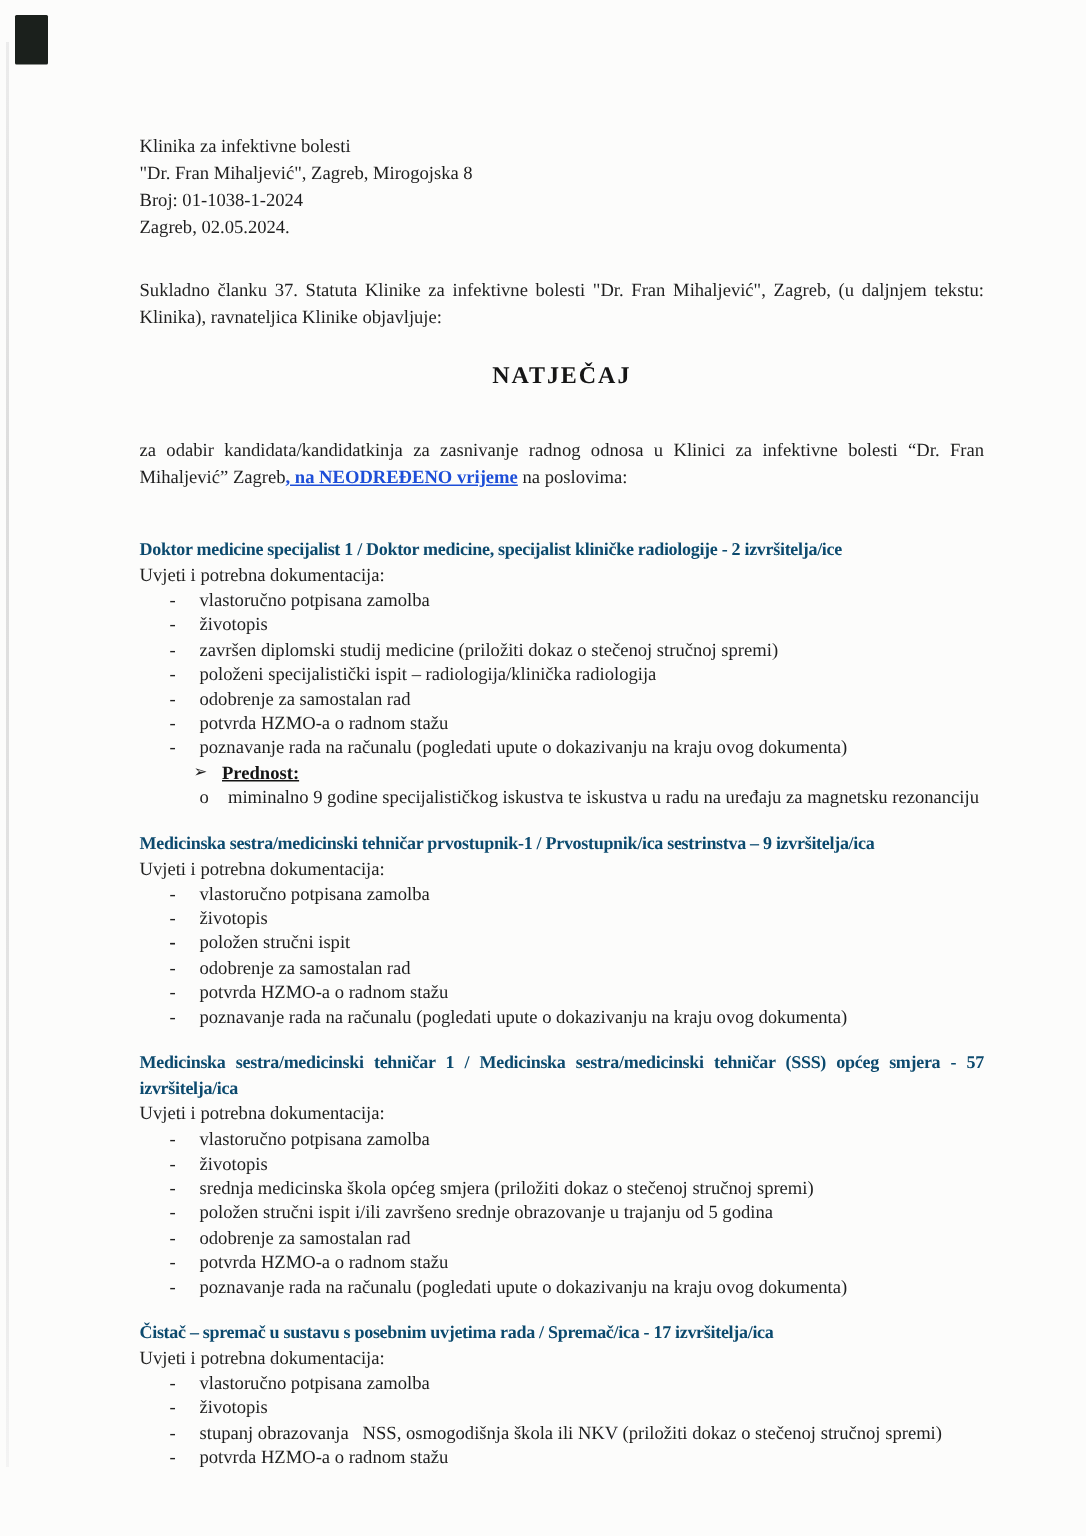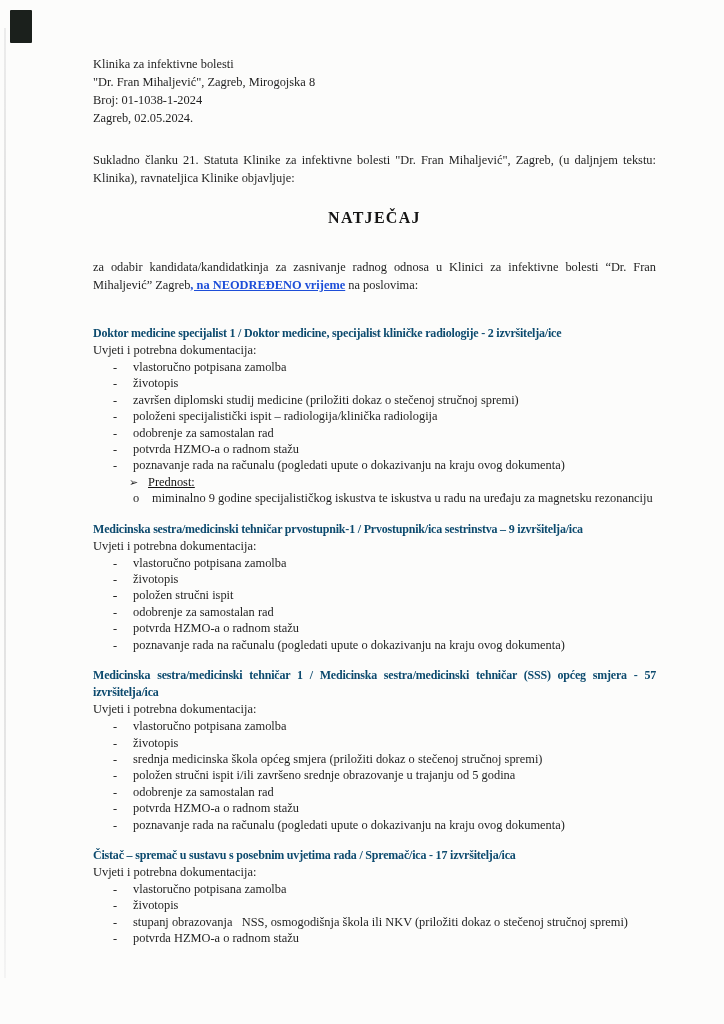--- a/index.html
+++ b/index.html
@@ -10,21 +10,21 @@
     overflow: hidden;
     background: #fcfcfb;
     font-family: "Liberation Serif", "DejaVu Serif", serif;
     color: #1f1f1f;
   }
   .page {
     position: relative;
     width: 724px;
     height: 1024px;
     box-sizing: border-box;
-    padding: 55px 68px 0 93px;
+    padding: 88px 68px 0 93px;
     font-size: 12.4px;
   }
   
   .corner-mark {
     position: absolute;
     left: 10px; top: 10px;
     width: 22px; height: 33px;
     background: #1b201c;
     border-radius: 1px;
   }
@@ -87,21 +87,21 @@
   }
   .li .dash { position: absolute; left: 20px; top: 0; }
 
   .pred-row {
     position: relative;
     padding-left: 55px;
     line-height: 16.4px;
   }
   .pred-row .arrow { position: absolute; left: 36px; top: 0; font-size: 11px; }
   .pred-label {
-    font-weight: normal;
+    font-weight: bold;
     text-decoration: underline;
     color: #141414;
     margin-top: 30px;
   }
   .pli {
     position: relative;
     padding-left: 59px;
     line-height: 16.4px;
     text-align: justify;
   }
@@ -114,21 +114,21 @@
   <div class="corner-mark"></div>
   <div class="scan-line"></div>
 
   <div class="letterhead">
     <div>Klinika za infektivne bolesti</div>
     <div>"Dr. Fran Mihaljević", Zagreb, Mirogojska 8</div>
     <div>Broj: 01-1038-1-2024</div>
     <div>Zagreb, 02.05.2024.</div>
   </div>
 
-  <p class="intro">Sukladno članku 21. Statuta Klinike za infektivne bolesti "Dr. Fran Mihaljević", Zagreb, (u daljnjem tekstu: Klinika), ravnateljica Klinike objavljuje:</p>
+  <p class="intro">Sukladno članku 37. Statuta Klinike za infektivne bolesti "Dr. Fran Mihaljević", Zagreb, (u daljnjem tekstu: Klinika), ravnateljica Klinike objavljuje:</p>
 
   <h1 class="title">NATJEČAJ</h1>
 
   <p class="subject"><span>za odabir kandidata/kandidatkinja za zasnivanje radnog odnosa u Klinici za infektivne bolesti “Dr. Fran Mihaljević” Zagreb</span><span class="emph">, na NEODREĐENO vrijeme</span><span> na poslovima:</span></p>
 
   <div id="sections">
   <section class="job">
     <h2 class="job-title">Doktor medicine specijalist 1 / Doktor medicine, specijalist kliničke radiologije - 2 izvršitelja/ice</h2>
     <p class="uvjeti">Uvjeti i potrebna dokumentacija:</p>
     <div class="list">

